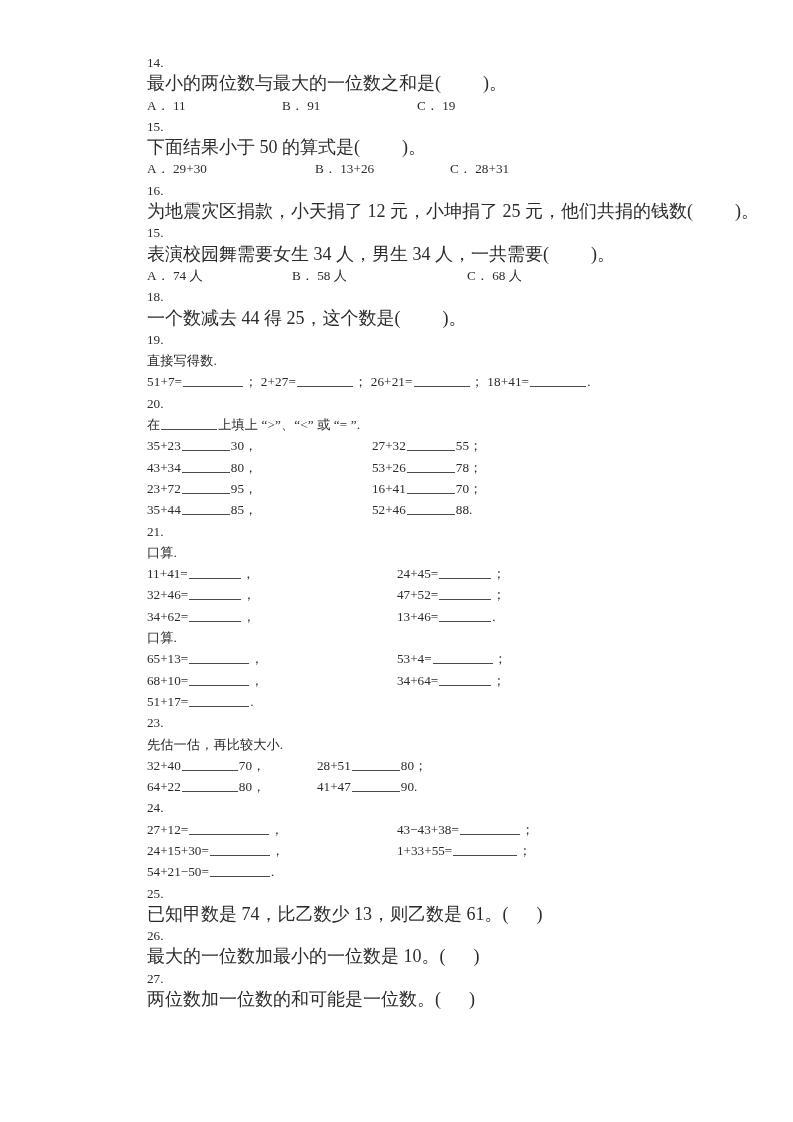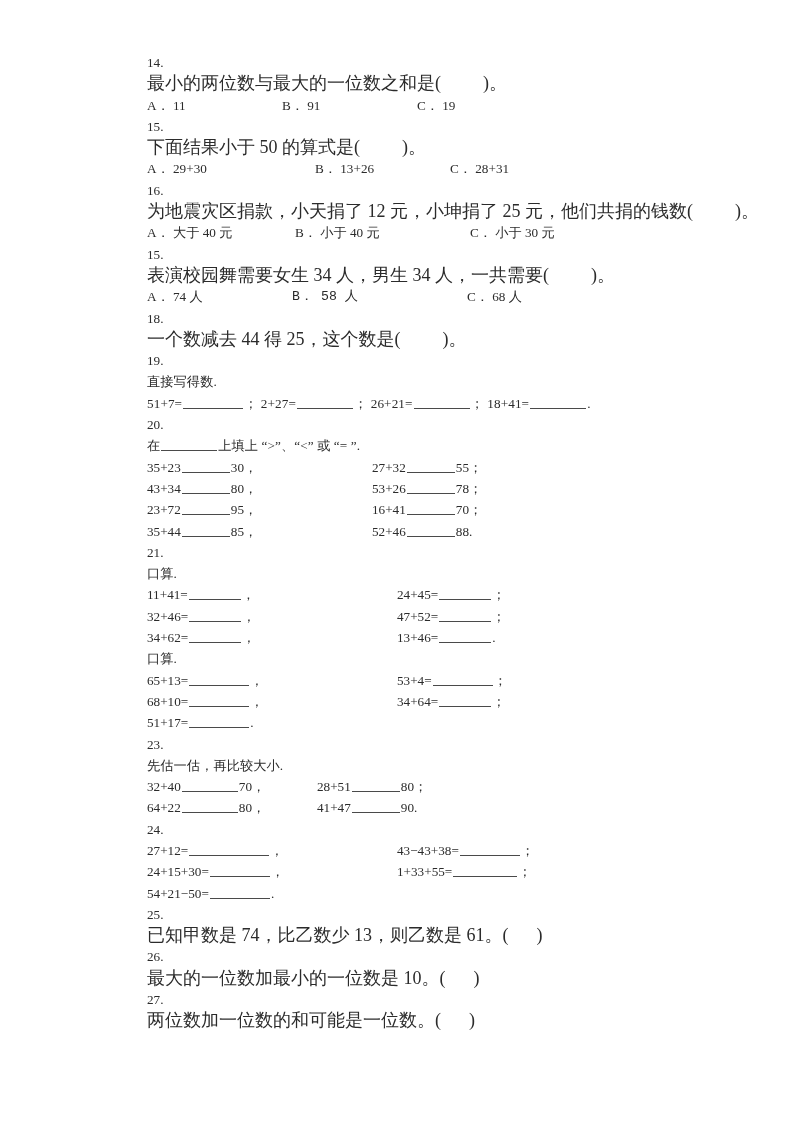--- a/index.html
+++ b/index.html
@@ -47,21 +47,21 @@
     display: inline-block;
     vertical-align: top;
   }
   .opts.w-a .opt:nth-child(1) { width: 135px; }
   .opts.w-a .opt:nth-child(2) { width: 135px; }
   .opts.w-b .opt:nth-child(1) { width: 168px; }
   .opts.w-b .opt:nth-child(2) { width: 135px; }
   .opts.w-c .opt:nth-child(1) { width: 148px; }
   .opts.w-c .opt:nth-child(2) { width: 175px; }
   .opts.w-d .opt:nth-child(1) { width: 145px; }
-  .opts.w-d .opt:nth-child(2) { width: 175px; font-family: Liberation Mono, monospace; }
+  .opts.w-d .opt:nth-child(2) { width: 175px; }
   .opts.w-e .opt:nth-child(1) { width: 170px; }
   .opts.w-e .opt:nth-child(2) { width: 170px; }
 
   
   .exrow {
     font-size: 13.2px;
     line-height: 21.3px;
     white-space: nowrap;
   }
   .exrow .cell { display: inline-block; vertical-align: top; }
@@ -93,21 +93,20 @@
   <div class="qnum">14.</div>
   <div class="stem"><span>最小的两位数与最大的一位数之和是(</span><span class="paren-gap"></span><span>)。</span></div>
   <div class="opts w-a"><span class="opt">A． 11</span><span class="opt">B． 91</span><span class="opt">C． 19</span></div>
 
   <div class="qnum">15.</div>
   <div class="stem"><span>下面结果小于 50 的算式是(</span><span class="paren-gap"></span><span>)。</span></div>
   <div class="opts w-b"><span class="opt">A． 29+30</span><span class="opt">B． 13+26</span><span class="opt">C． 28+31</span></div>
 
   <div class="qnum">16.</div>
   <div class="stem"><span>为地震灾区捐款，小天捐了 12 元，小坤捐了 25 元，他们共捐的钱数(</span><span class="paren-gap"></span><span>)。</span></div>
-  <div class="opts w-c"><span class="opt">A． 大于 40 元</span><span class="opt">B． 小于 40 元</span><span class="opt">C． 小于 30 元</span></div>
 
   <div class="qnum">15.</div>
   <div class="stem"><span>表演校园舞需要女生 34 人，男生 34 人，一共需要(</span><span class="paren-gap"></span><span>)。</span></div>
   <div class="opts w-d"><span class="opt">A． 74 人</span><span class="opt">B． 58 人</span><span class="opt">C． 68 人</span></div>
 
   <div class="qnum">18.</div>
   <div class="stem"><span>一个数减去 44 得 25，这个数是(</span><span class="paren-gap"></span><span>)。</span></div>
 
   <div class="qnum">19.</div>
   <div class="line">直接写得数.</div>

